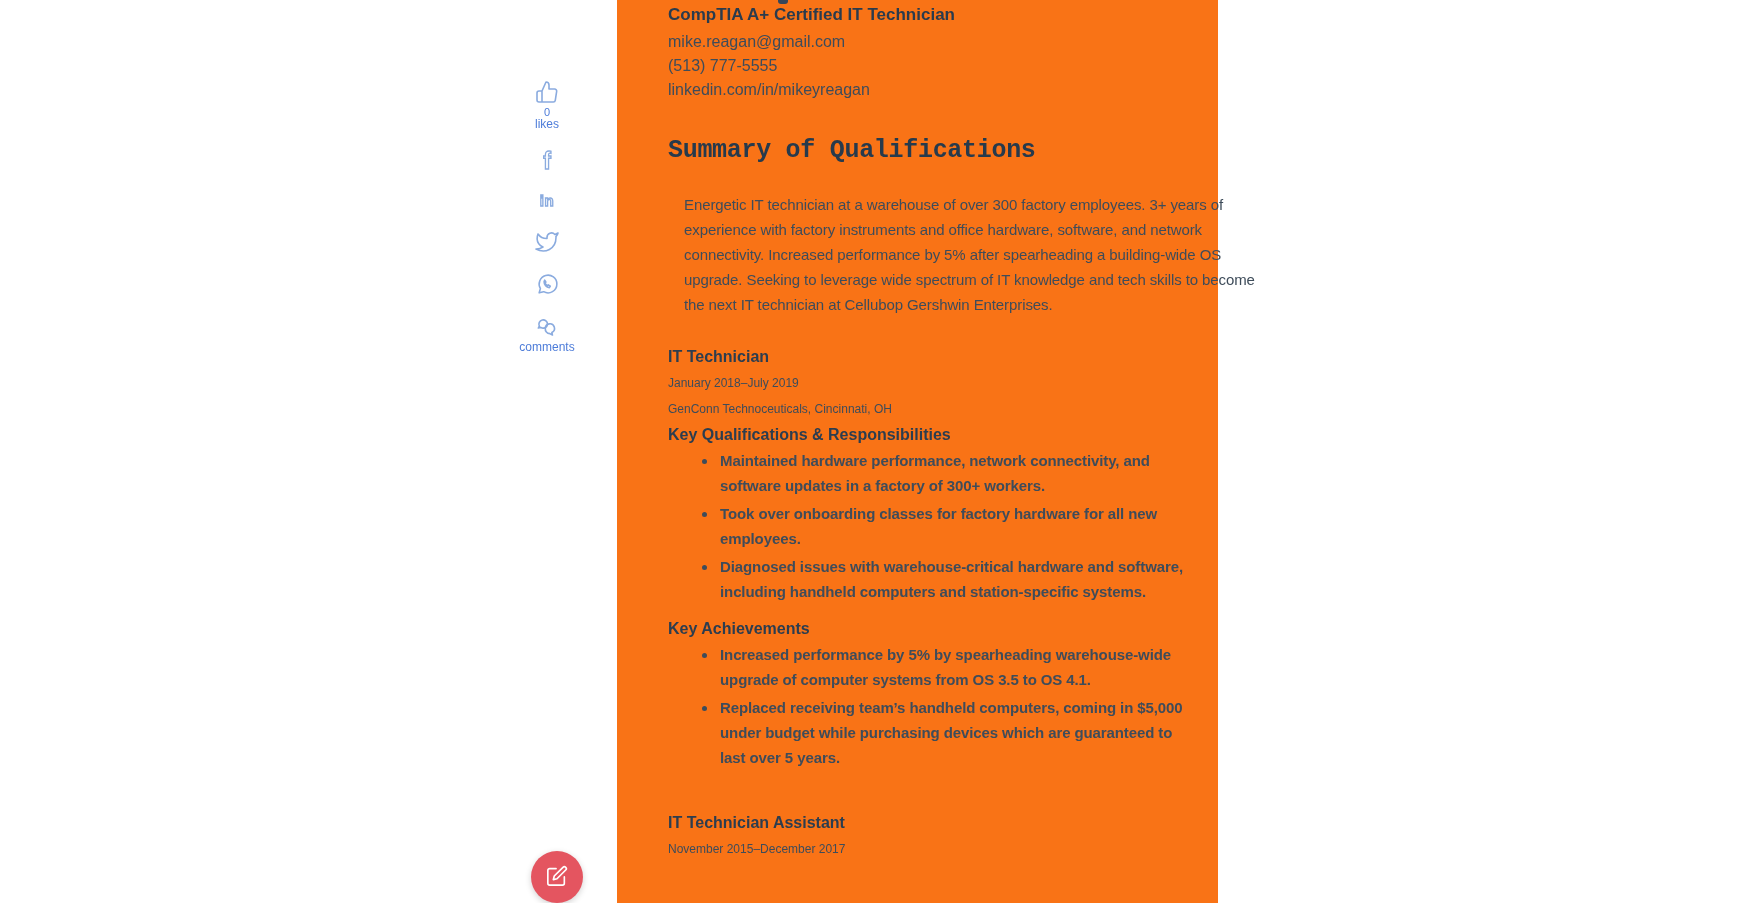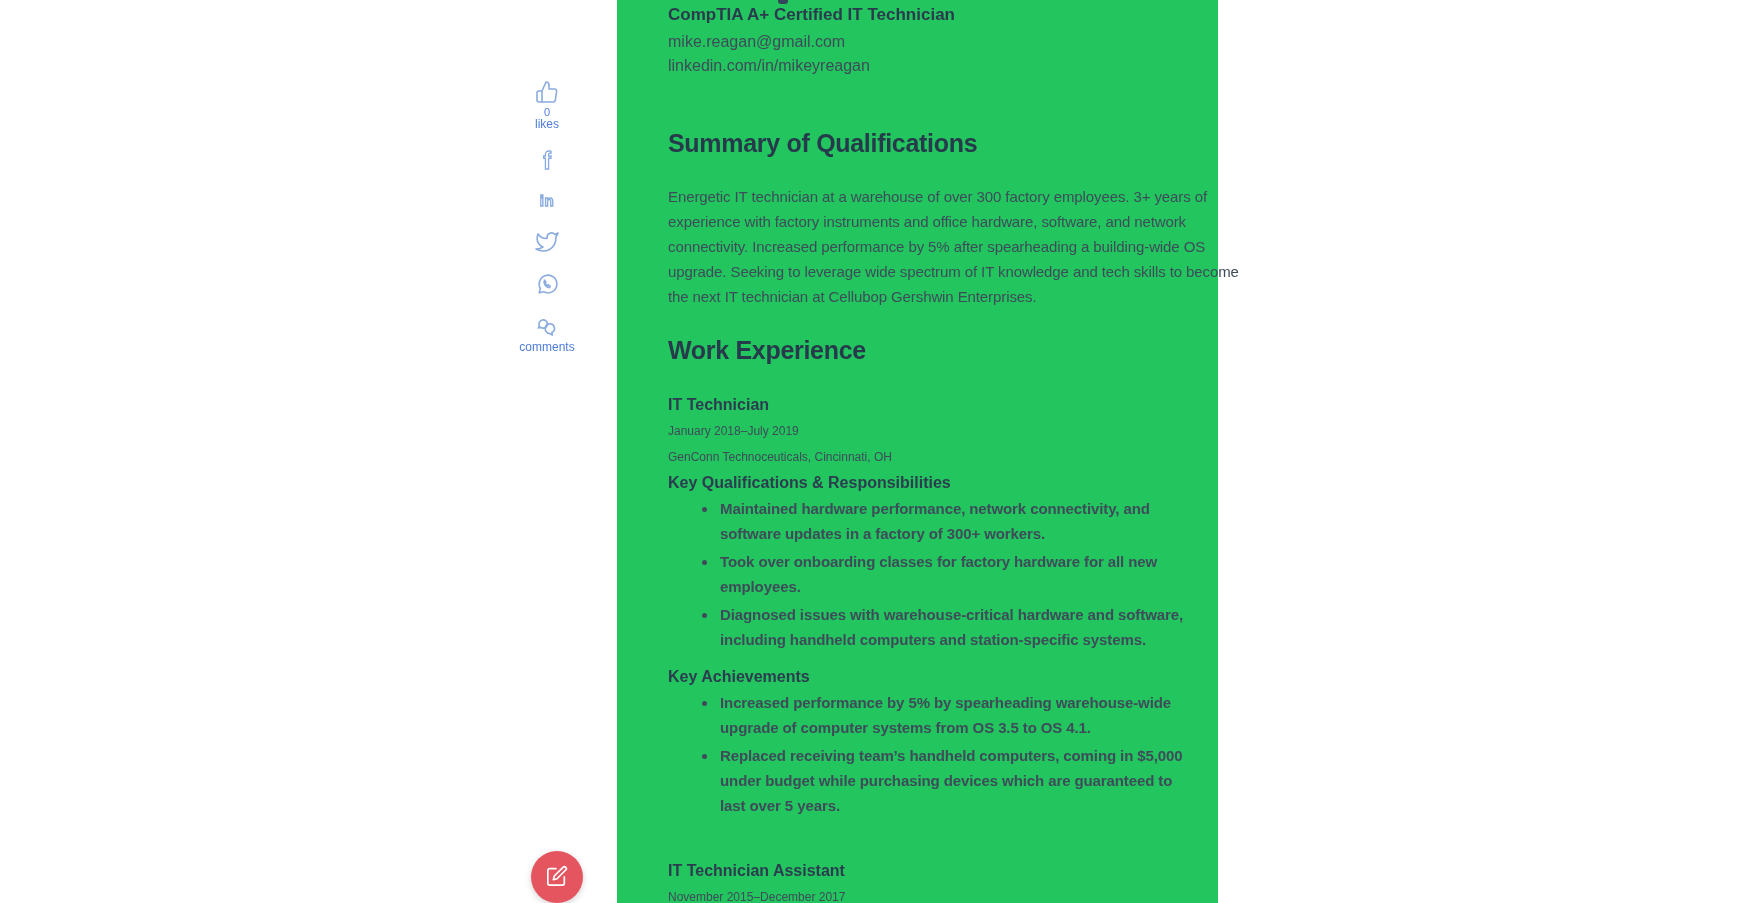--- a/index.html
+++ b/index.html
@@ -10,21 +10,21 @@
     background:#ffffff;
     font-family:"Liberation Sans", sans-serif;
     color:#3e4c5a;
   }
 
   
   .card {
     position:absolute;
     left:617px; top:0;
     width:601px; height:903px;
-    background:#22c55e;
+    background:#f97316;
   }
   .content {
     position:absolute;
     left:51px; top:0;
     width:520px;
   }
   .frag {
     position:absolute;
     left:110px; top:0;
     width:10px; height:4px;
@@ -37,27 +37,27 @@
     font-weight:bold; color:#2a3b4d;
   }
   .contact-line { font-size:16px; line-height:24px; color:#3e4c5a; }
   .contact-block { margin-top:6px; }
 
   h2.sec {
     font-size:25px; line-height:30px;
     font-weight:bold; color:#273a4c;
     letter-spacing:-0.3px;
   }
-  #summary-heading { margin-top:50px; }
+  #summary-heading { margin-top:34px;font-family:Liberation Mono, monospace; }
   #work-heading { margin-top:26px; }
 
   .para { margin-top:26px; }
   .para .pline {
     font-size:15px; line-height:25px;
-    letter-spacing:-0.1px; white-space:nowrap; color:#3e4c5a;
+    letter-spacing:-0.1px; white-space:nowrap; color:#3e4c5a;margin-left:16px;
   }
 
   .job-title { margin-top:27px; font-size:16px; line-height:26px; font-weight:bold; color:#2c3d4f; }
   .job-line  { font-size:12px; line-height:26px; color:#3e4c5a; }
   .sub-label { font-size:16px; line-height:26px; font-weight:bold; color:#2c3d4f; }
   .ach-label { margin-top:12px; }
 
   ul.blist { margin:0; padding-left:50px; width:520px;font-weight:bold; }
   ul.blist li {
     font-size:15px; line-height:25px;
@@ -159,34 +159,34 @@
 
 <div class="card">
   <div class="content">
 
     <div class="frag"></div>
 
     <div class="resume-title">CompTIA A+ Certified IT Technician</div>
 
     <div class="contact-block">
       <div class="contact-line">mike.reagan@gmail.com</div>
+      <div class="contact-line">(513) 777-5555</div>
       <div class="contact-line">linkedin.com/in/mikeyreagan</div>
     </div>
 
     <h2 class="sec" id="summary-heading">Summary of Qualifications</h2>
 
     <div class="para">
       <div class="pline">Energetic IT technician at a warehouse of over 300 factory employees. 3+ years of</div>
       <div class="pline">experience with factory instruments and office hardware, software, and network</div>
       <div class="pline">connectivity. Increased performance by 5% after spearheading a building-wide OS</div>
       <div class="pline">upgrade. Seeking to leverage wide spectrum of IT knowledge and tech skills to become</div>
       <div class="pline">the next IT technician at Cellubop Gershwin Enterprises.</div>
     </div>
 
-    <h2 class="sec" id="work-heading">Work Experience</h2>
 
     <div class="job job1">
       <div class="job-title">IT Technician</div>
       <div class="job-line">January 2018–July 2019</div>
       <div class="job-line">GenConn Technoceuticals, Cincinnati, OH</div>
       <div class="sub-label">Key Qualifications &amp; Responsibilities</div>
       <ul class="blist">
         <li>Maintained hardware performance, network connectivity, and software updates in a factory of 300+ workers.</li>
         <li>Took over onboarding classes for factory hardware for all new employees.</li>
         <li>Diagnosed issues with warehouse-critical hardware and software, including handheld computers and station-specific systems.</li>

